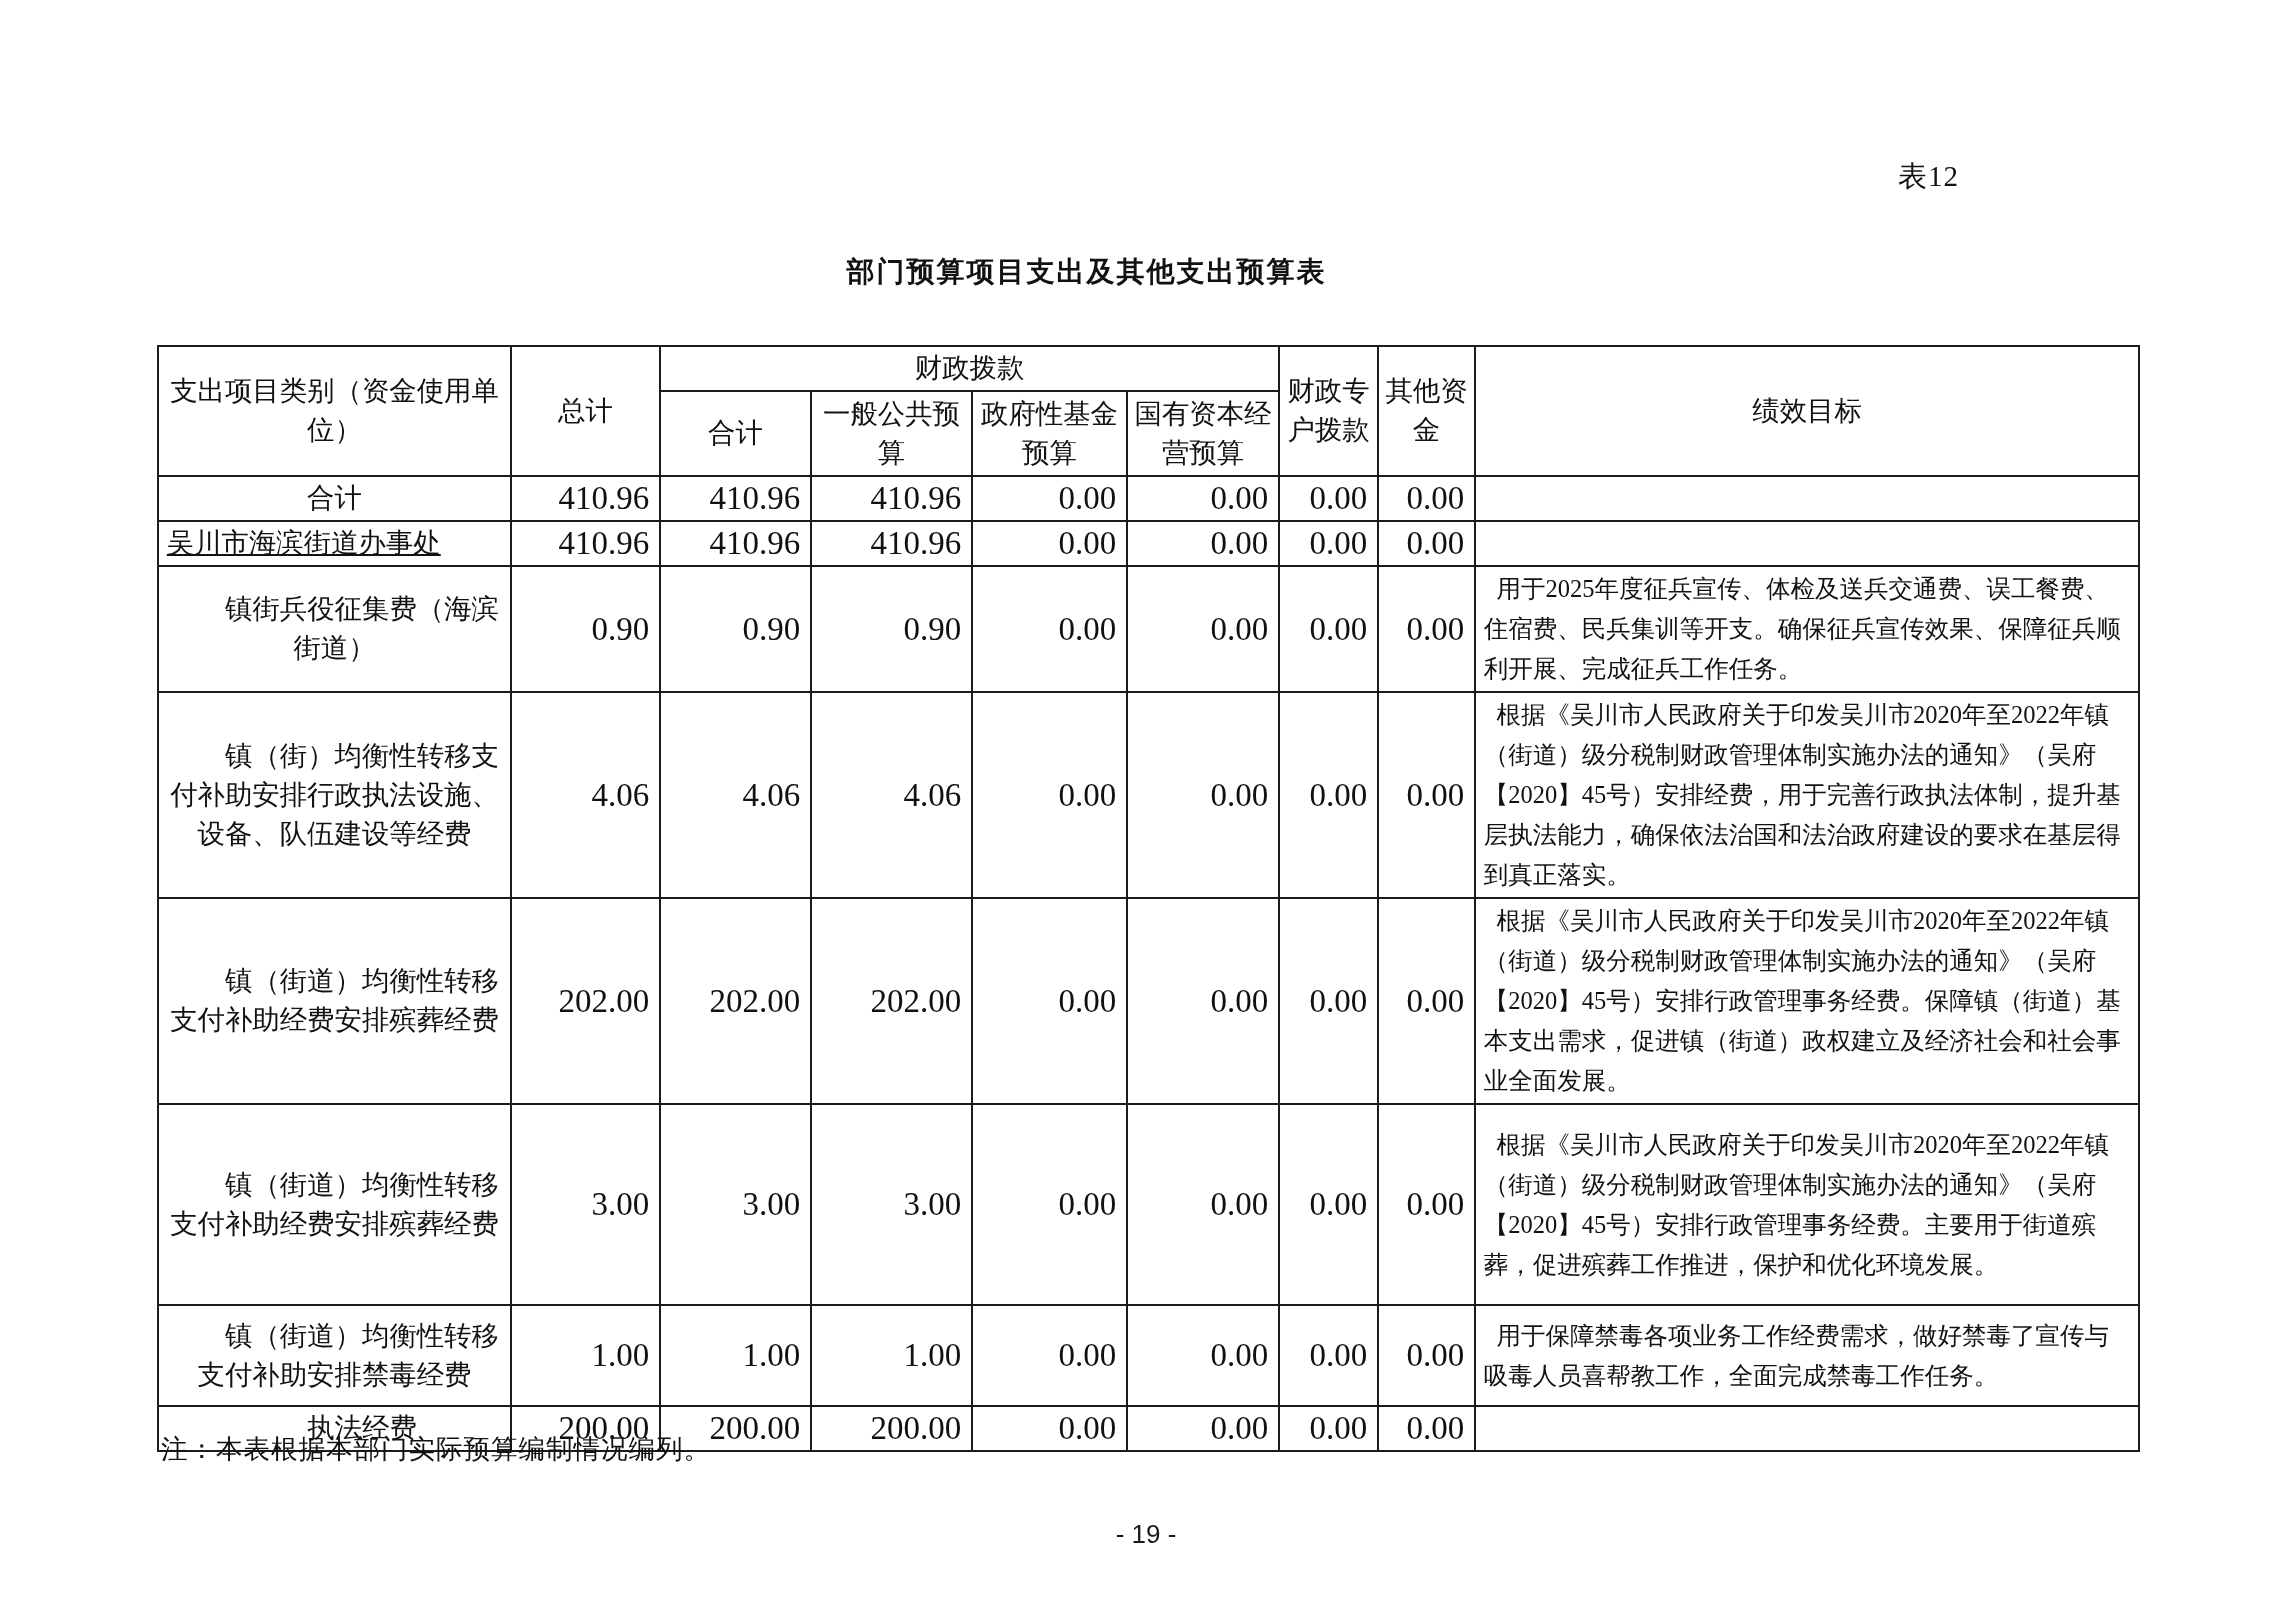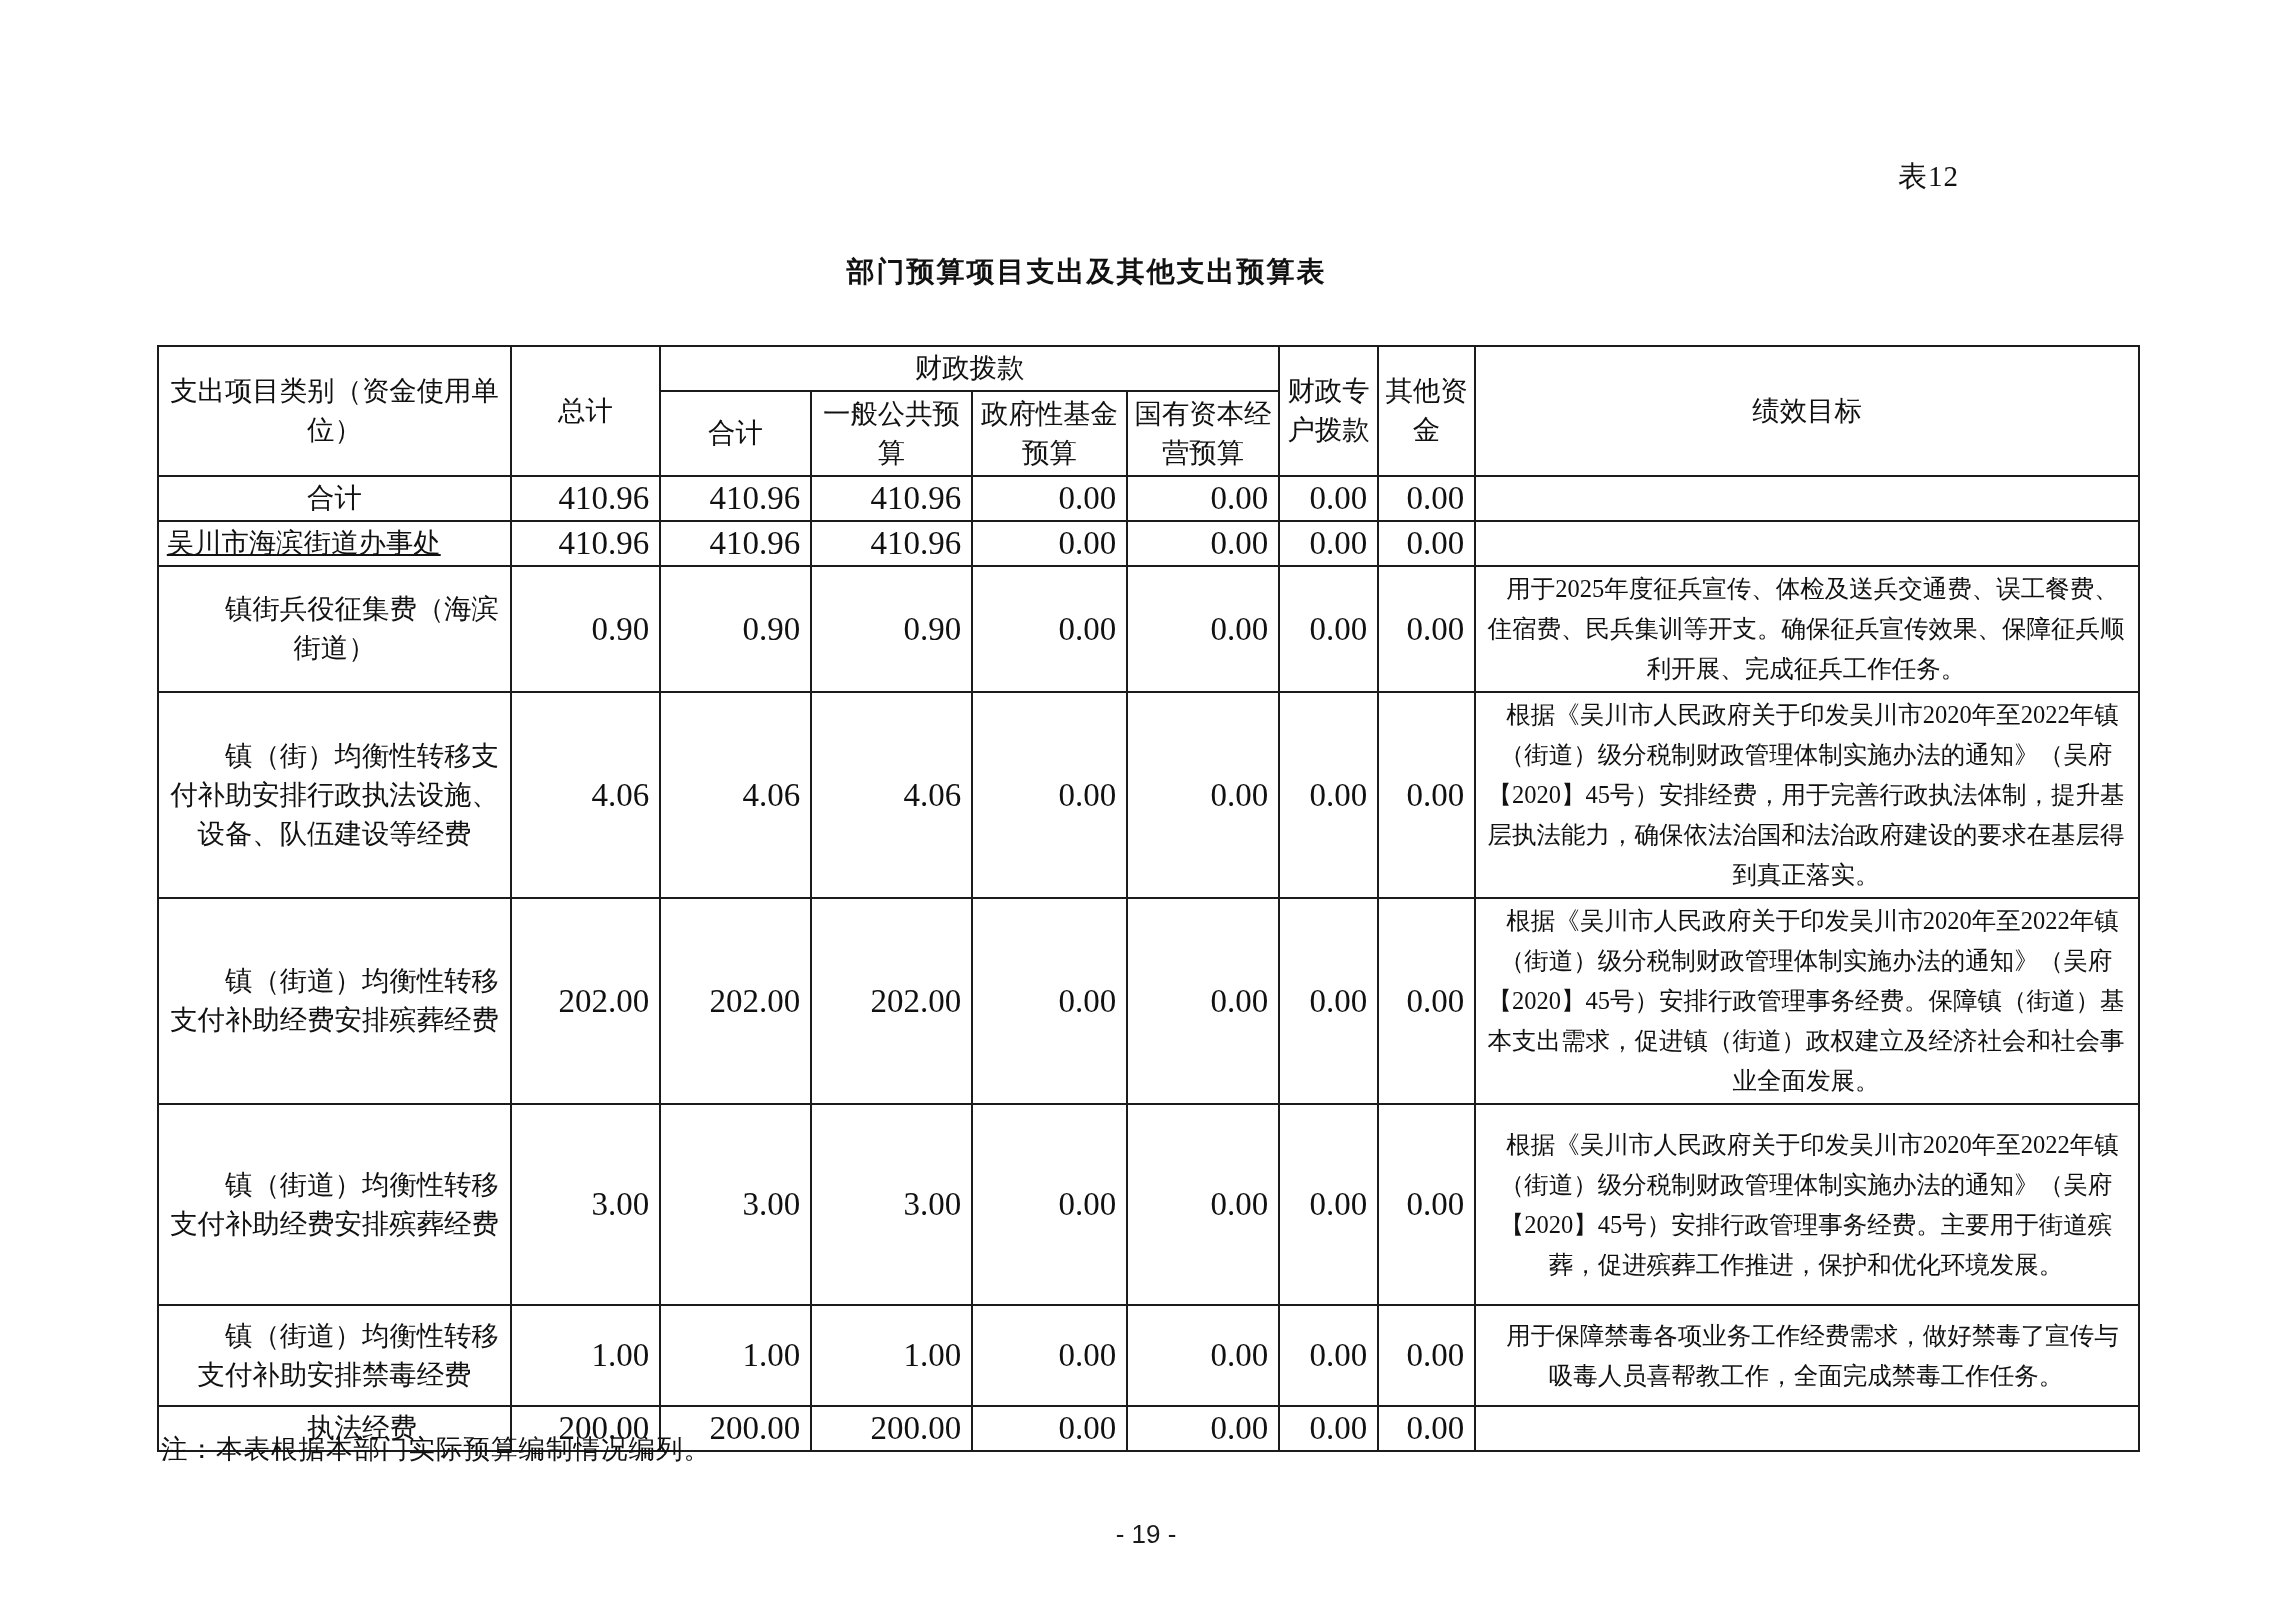--- a/index.html
+++ b/index.html
@@ -35,21 +35,21 @@
     font-size:33px; text-align:right; padding:2px 9.8px 2px 2px;
     vertical-align:middle; white-space:nowrap;
   }
   td.cat {
     font-size:27.4px; vertical-align:middle; line-height:39px; padding:2px 7.8px;
   }
   .cat-center { text-align:center; }
   .cat-left   { text-align:left;text-decoration:underline; }
   .cat-indent { text-align:center; text-indent:55px; }
   td.perf {
-    font-size:24.5px; line-height:40px; text-align:center; vertical-align:middle;
+    font-size:24.5px; line-height:40px; text-align:left; vertical-align:middle;
     padding:2px 9.8px 2px 7.8px; text-indent:12.7px;
   }
   .note { position:absolute; top:1431px; left:3.9px; font-size:26.5px; letter-spacing:1px; }
   .page-number {
     position:absolute; top:1519px; left:0; width:2292px; text-align:center;
     font-family:"Liberation Sans","DejaVu Sans",sans-serif; font-size:26px; color:#1a1a1a;
   }
 </style>
 </head>
 <body>

